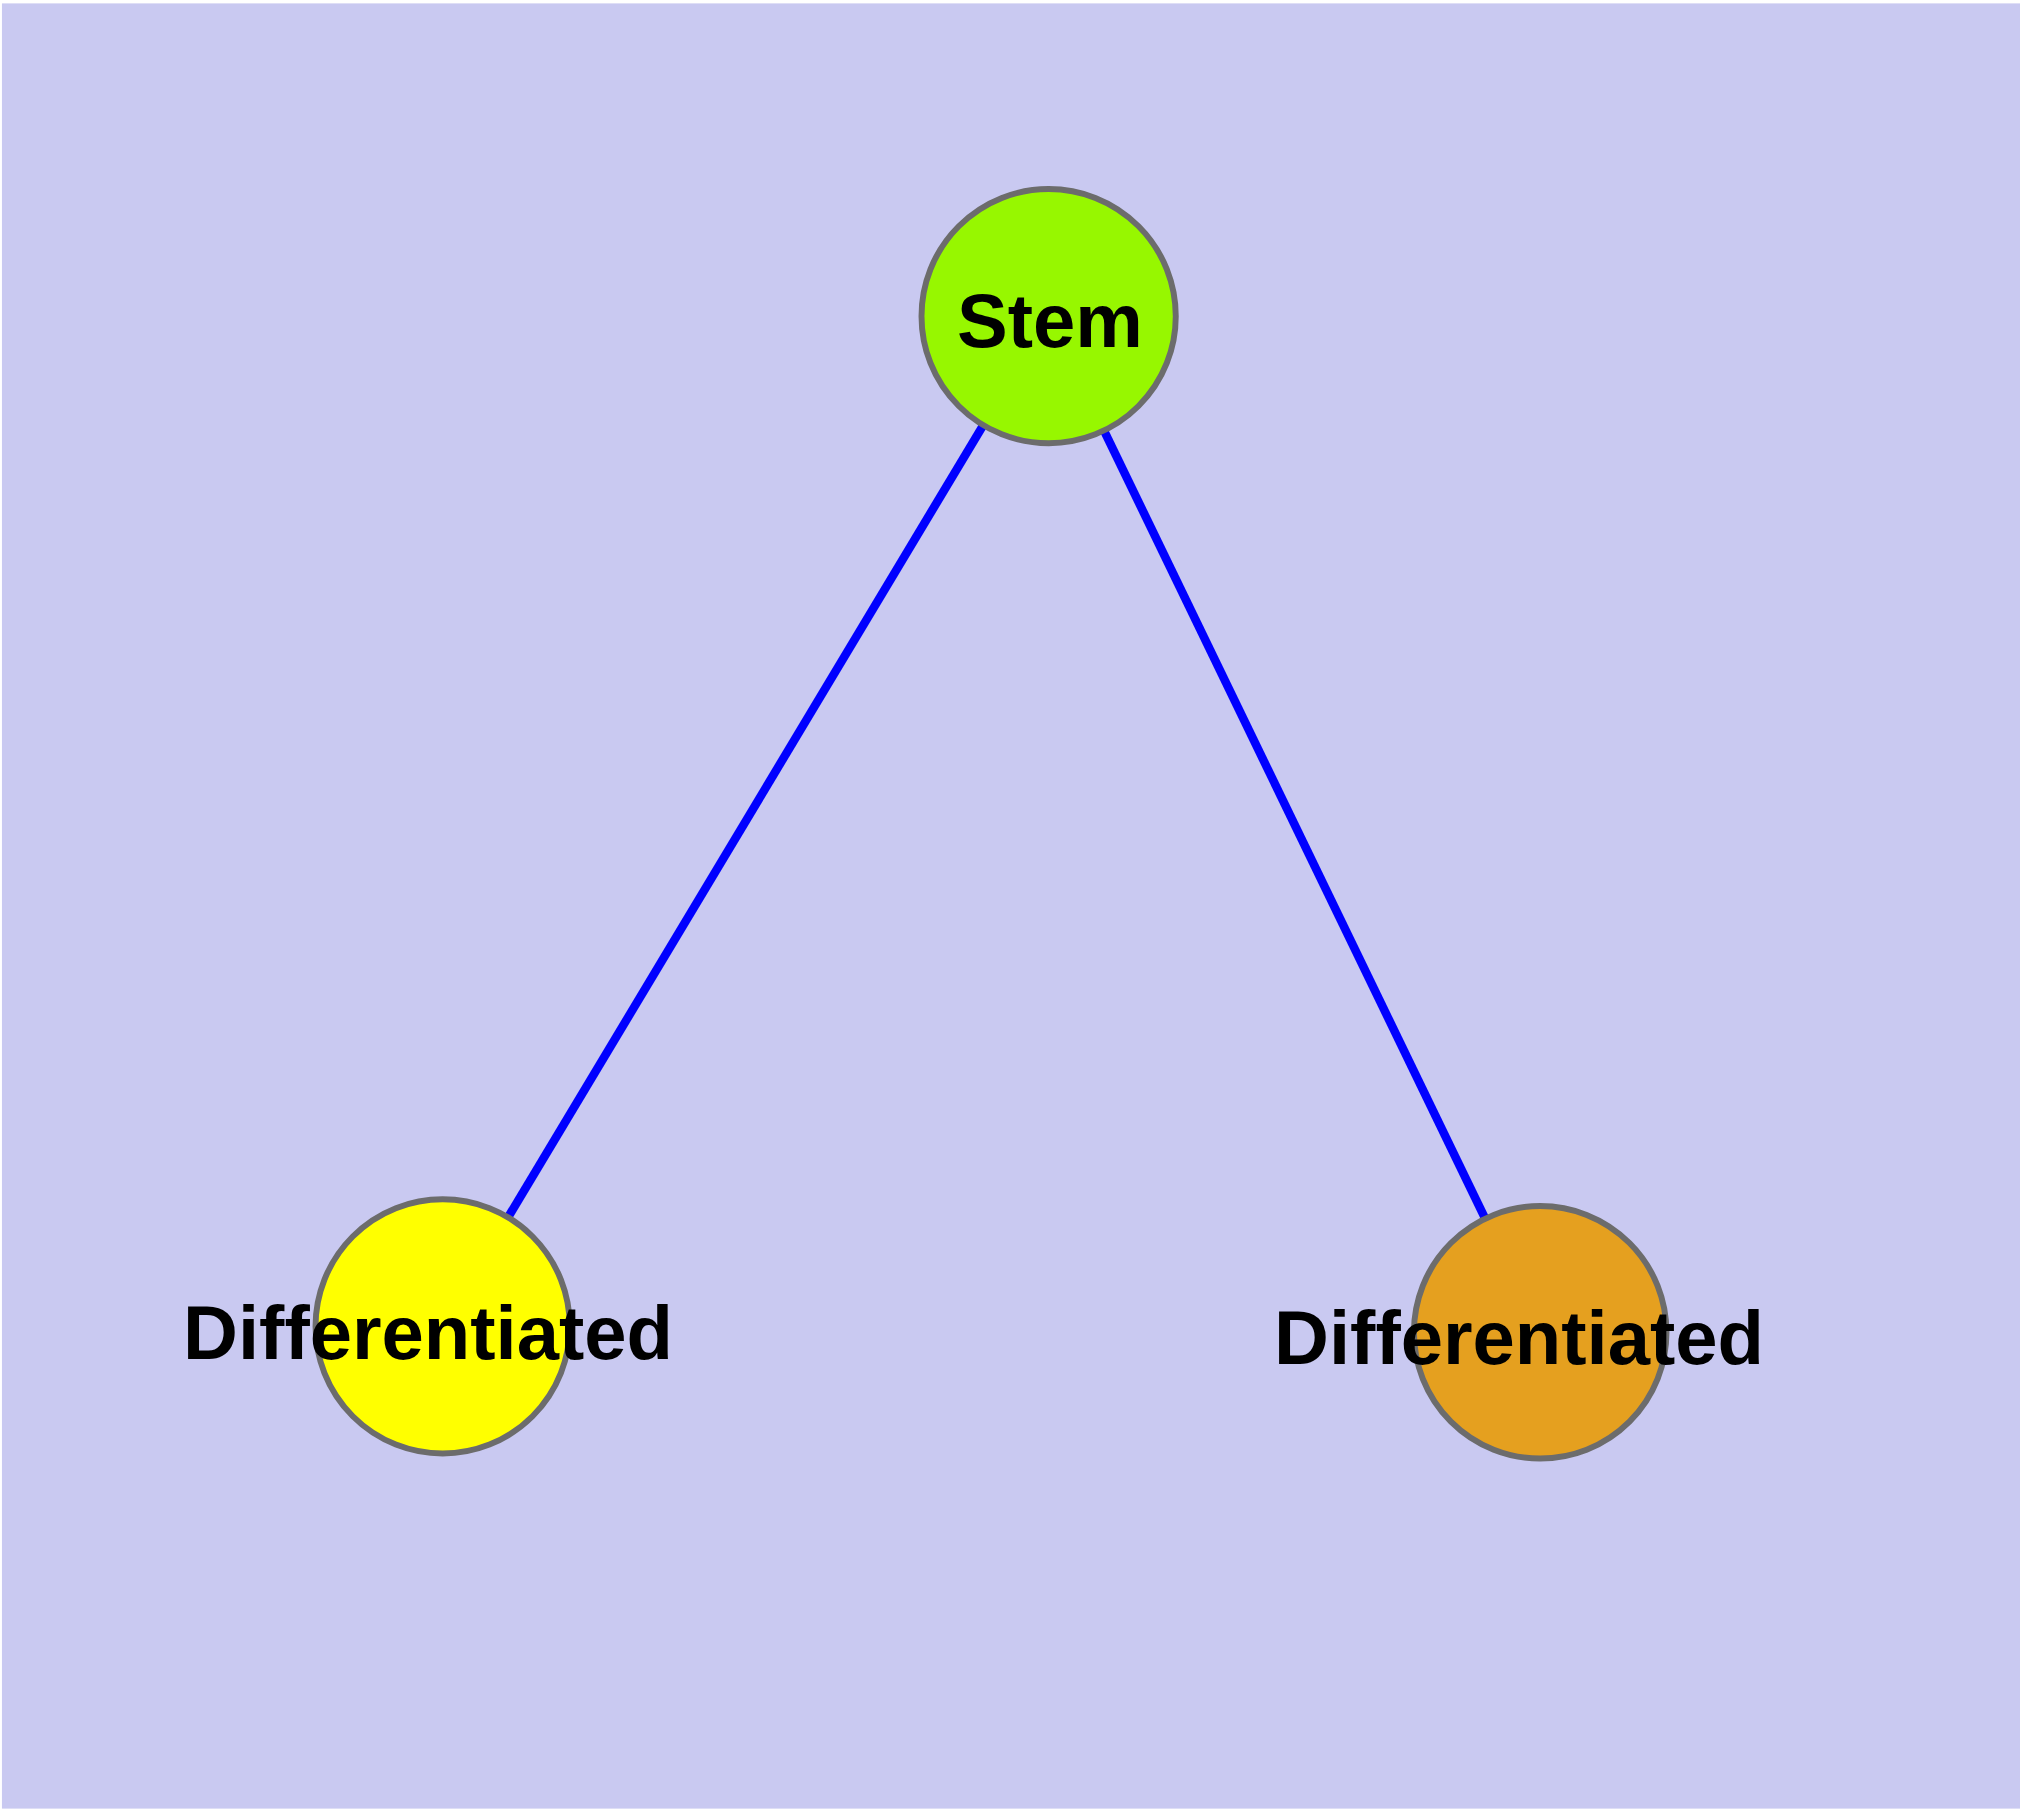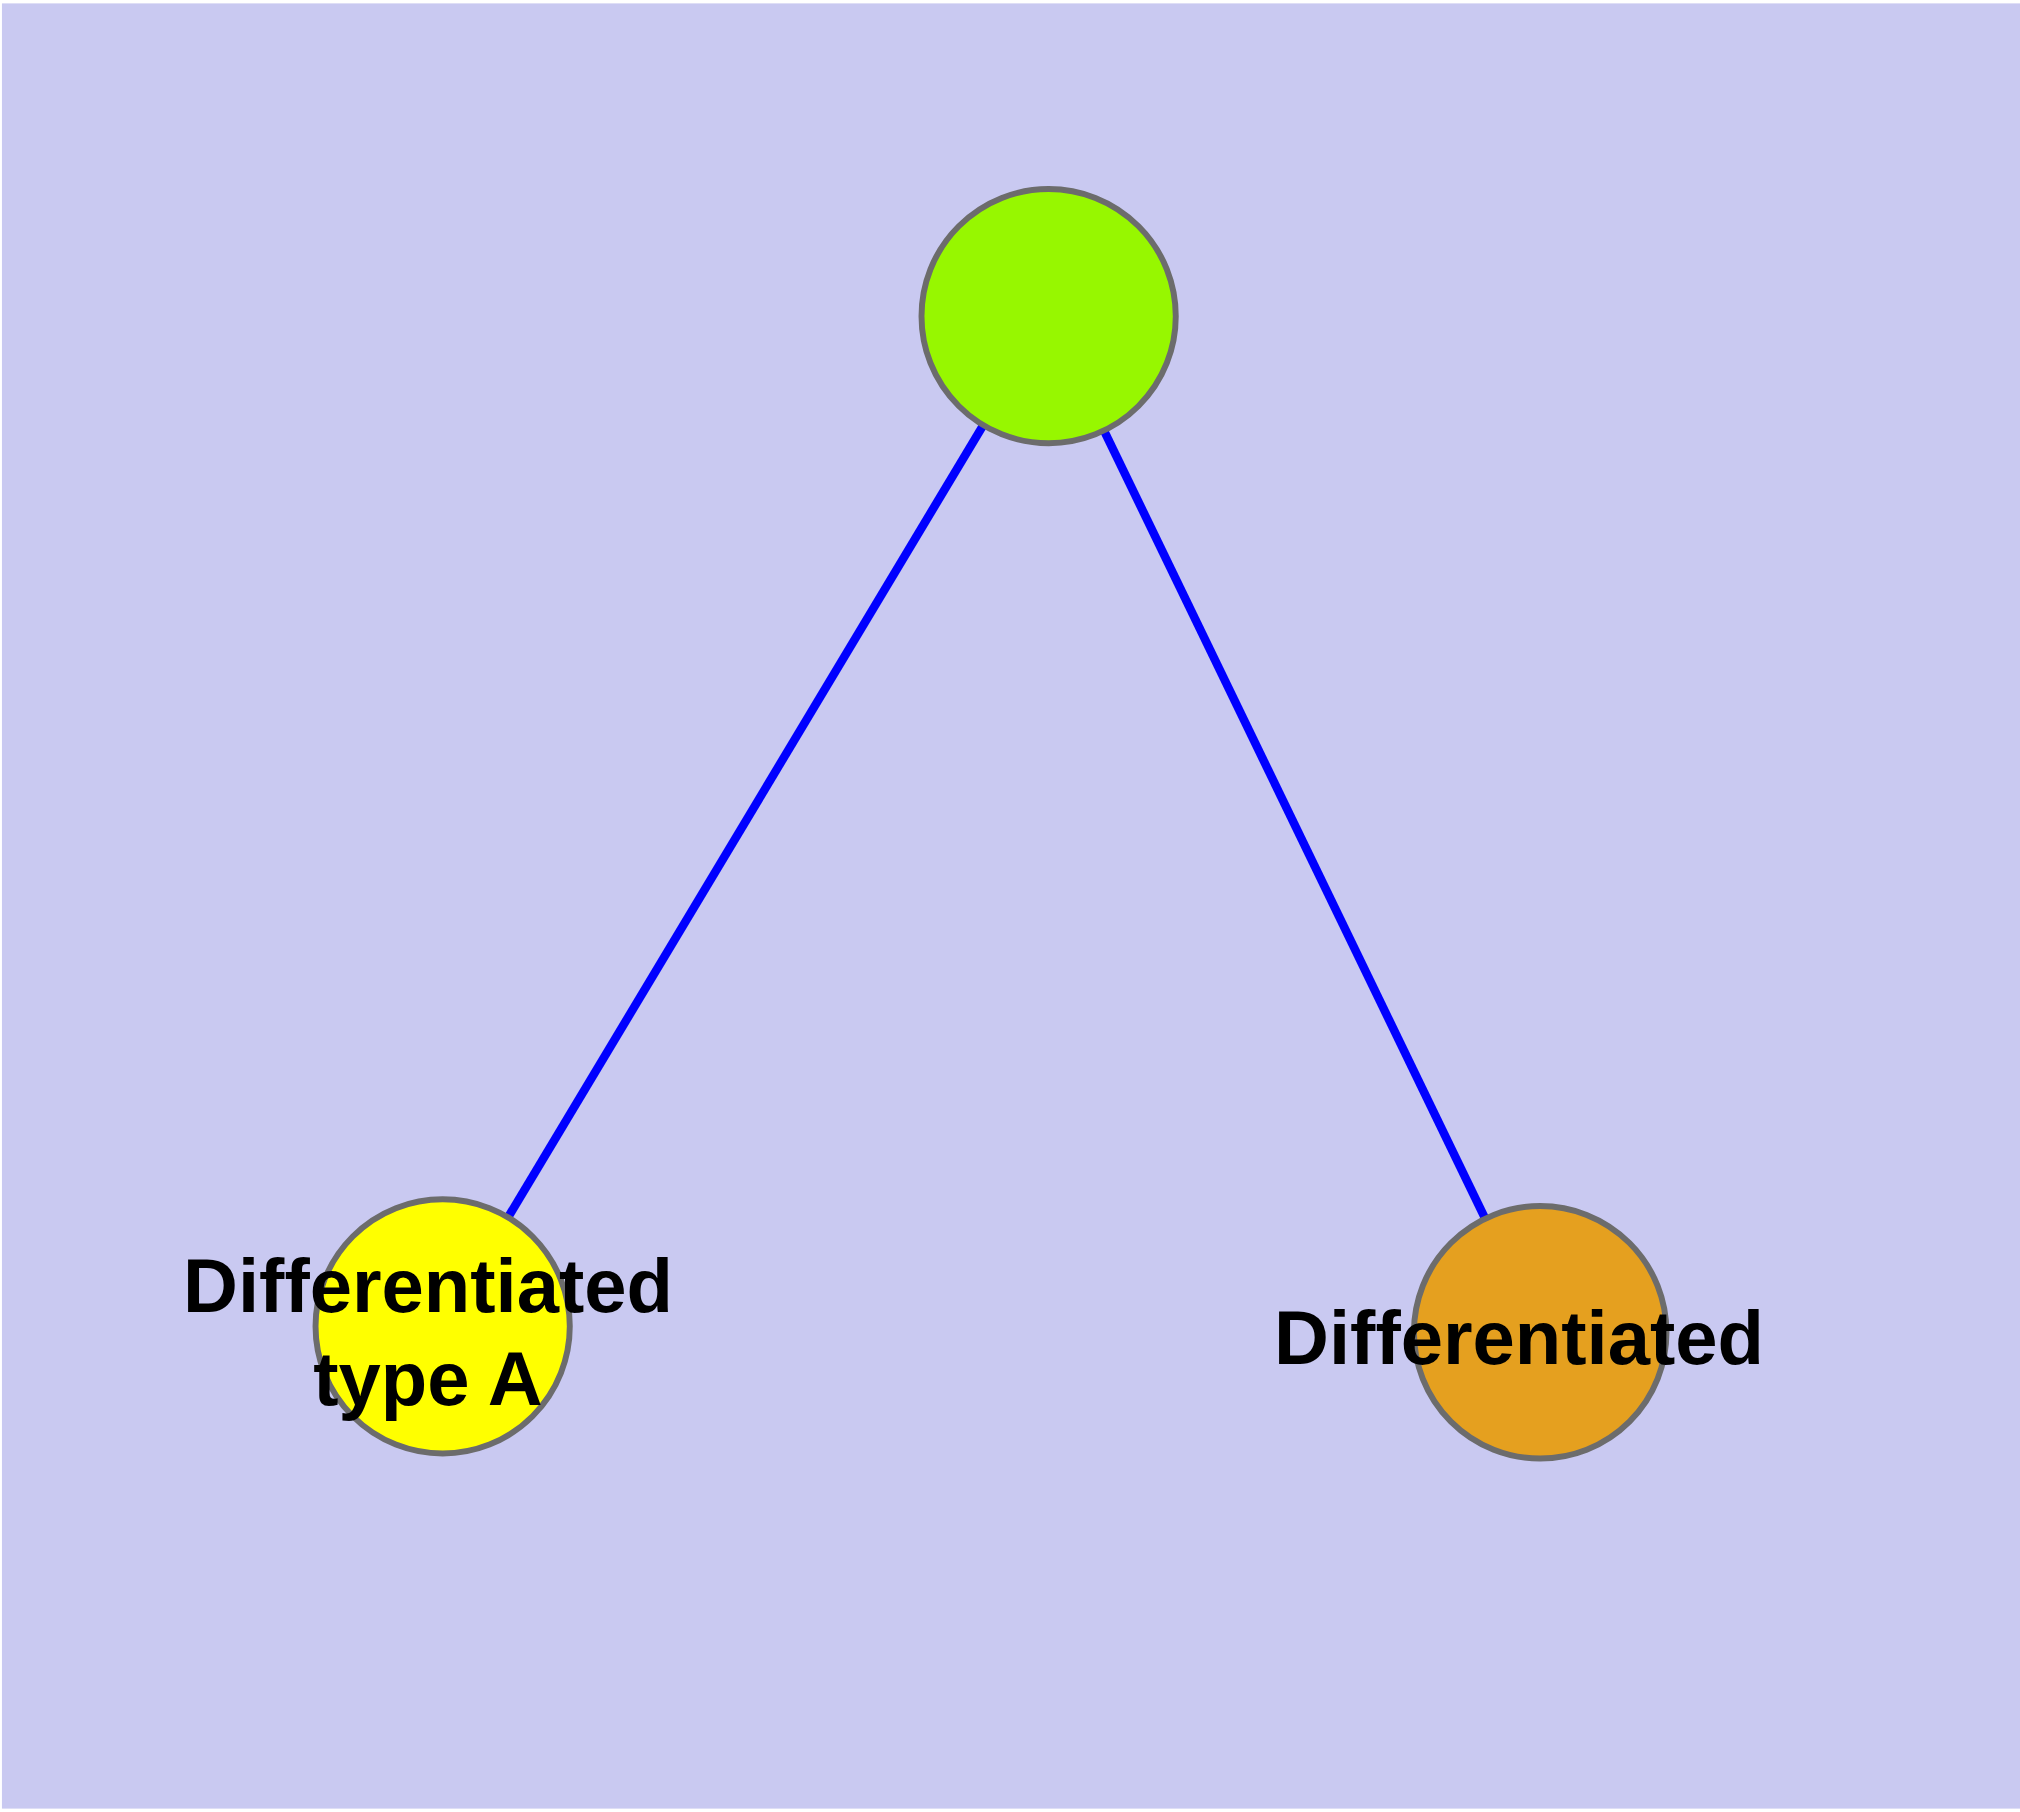--- a/index.html
+++ b/index.html
@@ -44,24 +44,24 @@
     <rect x="2" y="4" width="2382" height="2130" fill="#C9C9F1"></rect>
 
     <line x1="1237" y1="373" x2="522" y2="1565" stroke-width="10" stroke="#0000FF"></line>
     <line x1="1237" y1="373" x2="1817" y2="1572" stroke-width="10" stroke="#0000FF"></line>
 
     <circle cx="1237" cy="373" r="150" stroke-width="7" fill="#97F700" stroke="#6C6C6C"></circle>
     <circle cx="522" cy="1565" r="150" stroke-width="7" fill="#FFFF00" stroke="#6C6C6C"></circle>
     <circle cx="1817" cy="1572" r="149" stroke-width="7" fill="#E5A01F" stroke="#6C6C6C"></circle>
   </svg>
 
+  <div class="node-label" style="left:1050px; top:320px;">Stem</div>
 
   <div class="node-label" style="left:428px; top:1332px;">
     <span>Differentiated</span><br>
-    <span>type A</span>
   </div>
 
   <div class="node-label" style="left:1519px; top:1337px;">
     <span>Differentiated</span><br>
   </div>
 
 </div>
 
 
 </body></html>

